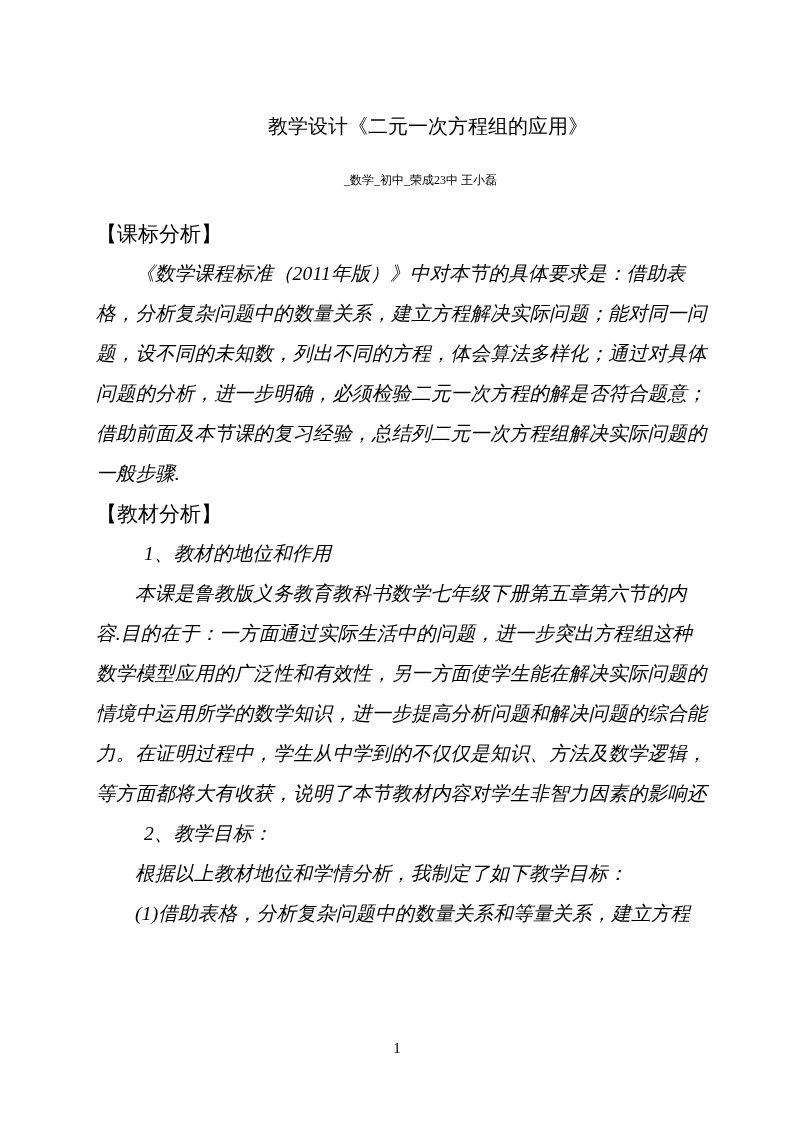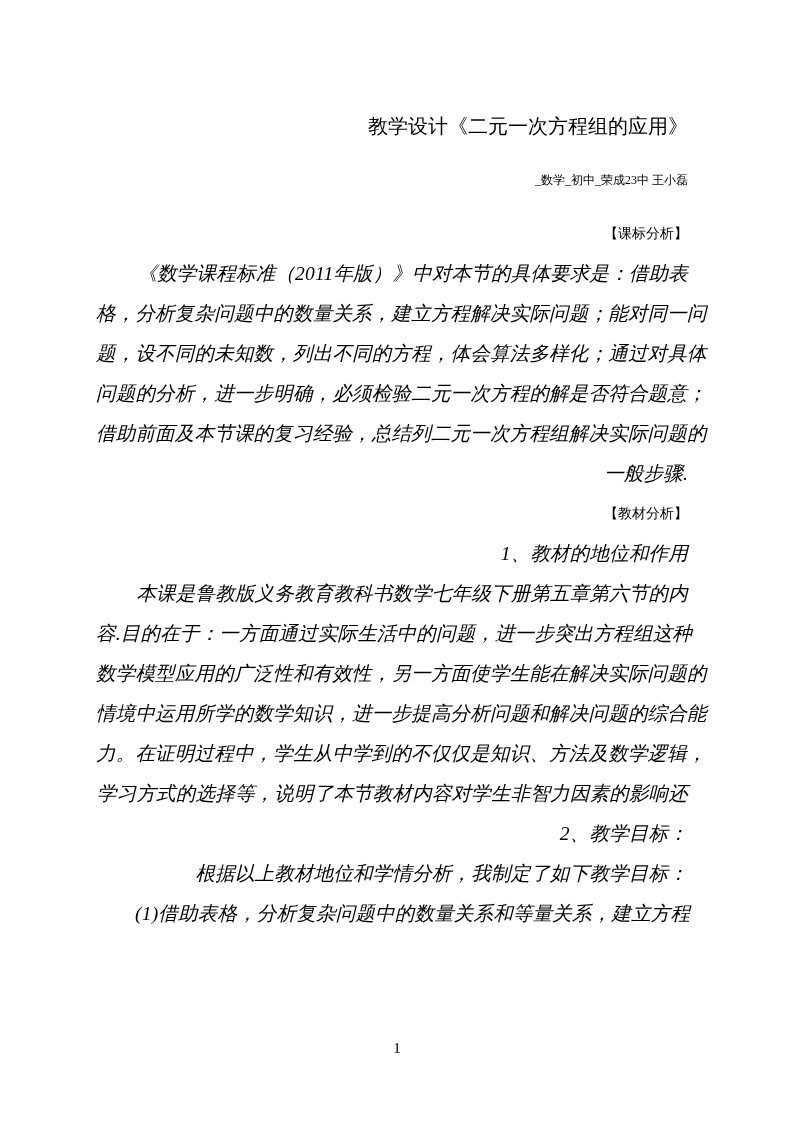--- a/index.html
+++ b/index.html
@@ -17,21 +17,20 @@
     overflow: hidden;
     box-sizing: border-box;
   }
 
   
   .content {
     position: absolute;
     left: 96px;
     top: 96px;
     width: 592px;
-    text-align: right;
   }
 
   .line {
     font-size: 19.5px;
     line-height: 40px;
     height: 40px;
     white-space: nowrap;
     letter-spacing: 0.2px;
     font-style: italic;
     -webkit-font-smoothing: none;
@@ -50,21 +49,21 @@
     line-height: 40px;
     height: 40px;
     padding-left: 248px;
     white-space: nowrap;
   }
   .spacer-10 { height: 10px; }
   .spacer-14 { height: 14px; }
 
   
   .heading {
-    font-size: 14px;
+    font-size: 21px;
     line-height: 40px;
     height: 40px;
     white-space: nowrap;
   }
 
   
   .ind-2   { padding-left: 39px; }
   .ind-25  { padding-left: 48px; }
 
   .pagenum {
@@ -105,21 +104,21 @@
 
     <div class="heading">【教材分析】</div>
 
     <div class="line ind-25">1、教材的地位和作用</div>
 
     <div class="line ind-2">本课是鲁教版义务教育教科书数学七年级下册第五章第六节的内</div>
     <div class="line">容.目的在于：一方面通过实际生活中的问题，进一步突出方程组这种</div>
     <div class="line">数学模型应用的广泛性和有效性，另一方面使学生能在解决实际问题的</div>
     <div class="line">情境中运用所学的数学知识，进一步提高分析问题和解决问题的综合能</div>
     <div class="line">力。在证明过程中，学生从中学到的不仅仅是知识、方法及数学逻辑，</div>
-    <div class="line">学习方式的选择等，说明了本节教材内容对学生非智力因素的影响还</div>
+    <div class="line">等方面都将大有收获，说明了本节教材内容对学生非智力因素的影响还</div>
 
     <div class="line ind-25">2、教学目标：</div>
 
     <div class="line ind-2">根据以上教材地位和学情分析，我制定了如下教学目标：</div>
 
     <div class="line ind-2">(1)借助表格，分析复杂问题中的数量关系和等量关系，建立方程</div>
 
   </div>
 
   <div class="pagenum">1</div>

